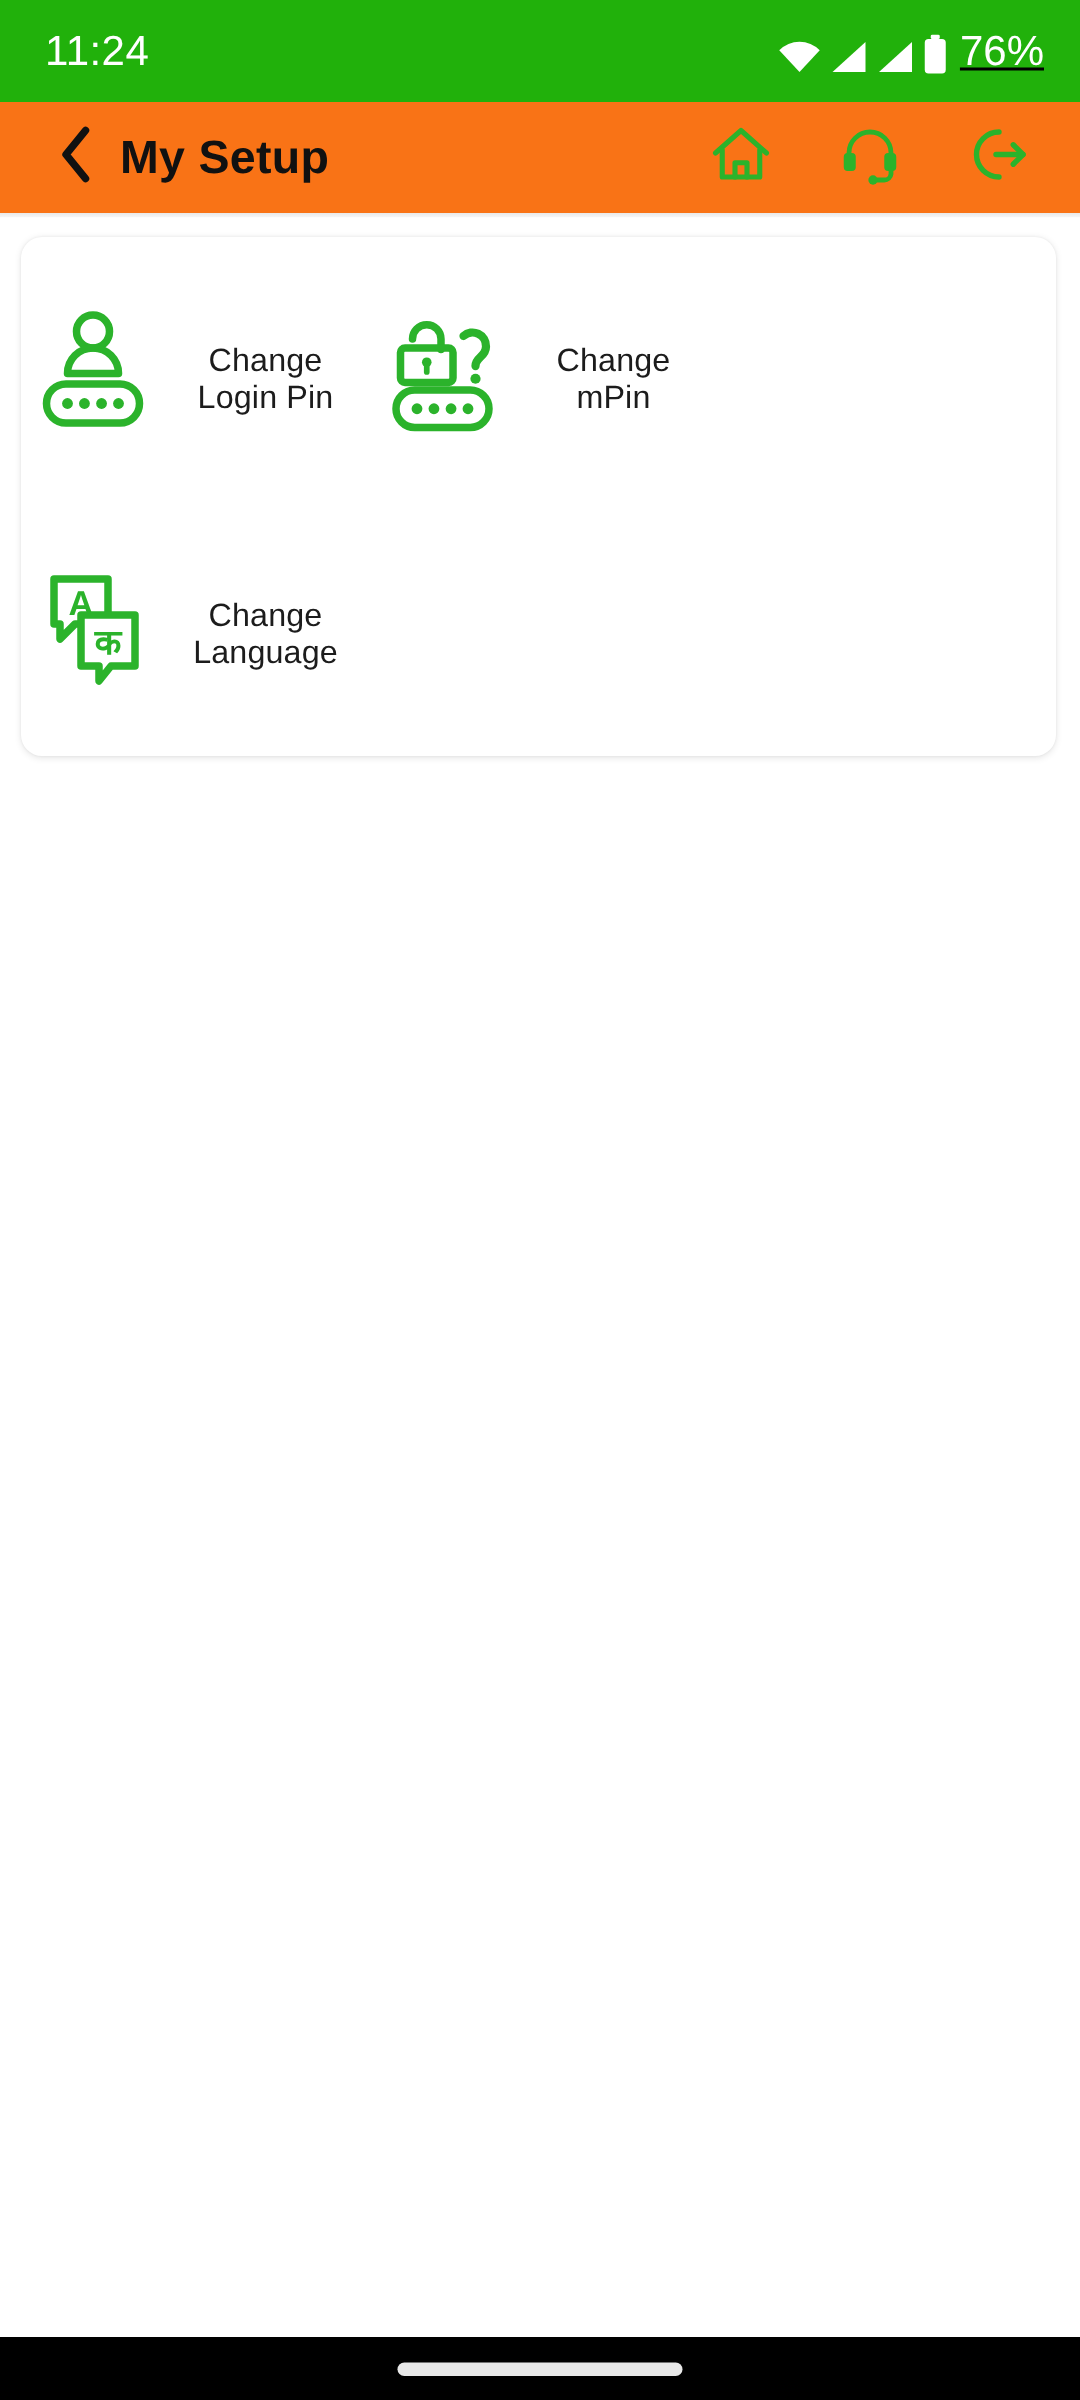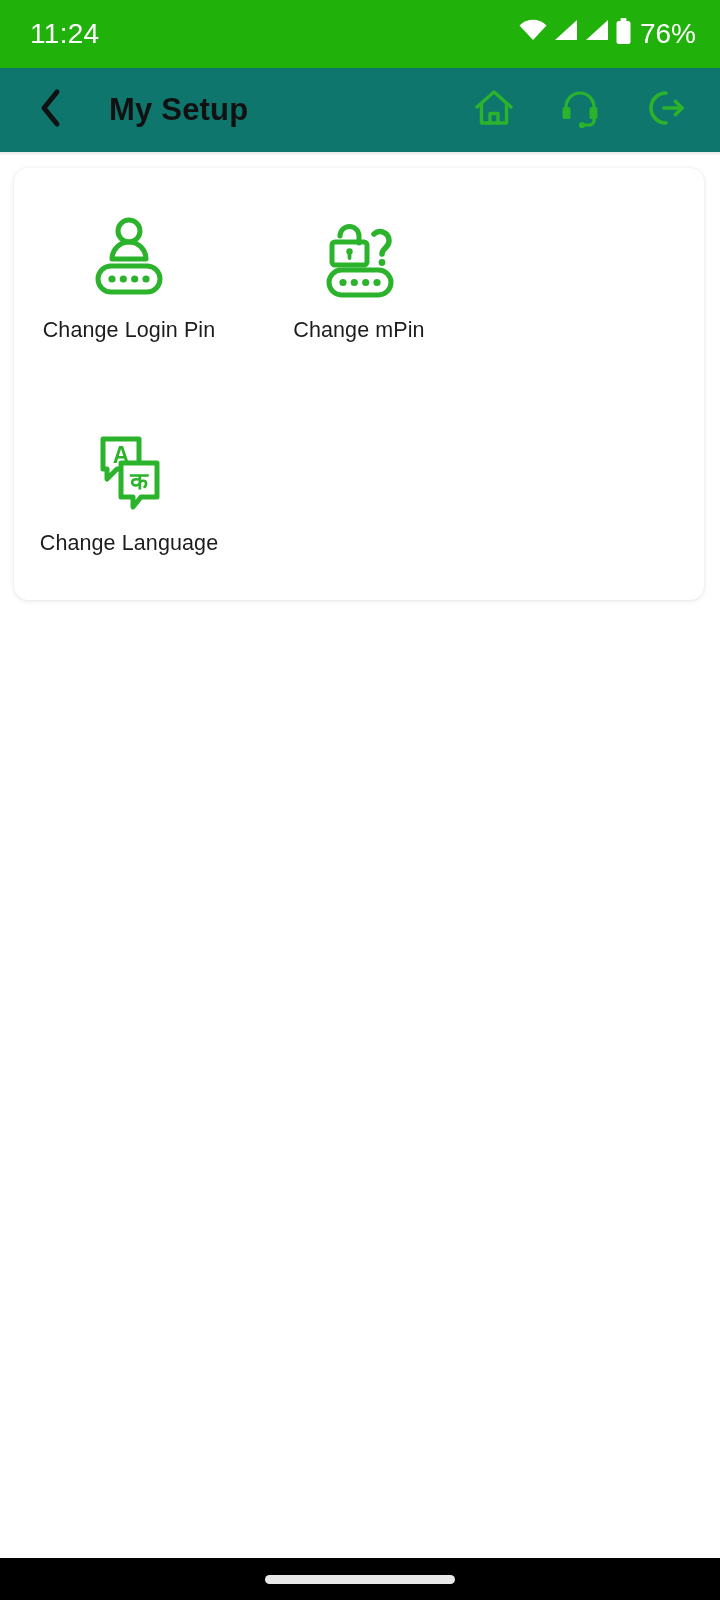--- a/index.html
+++ b/index.html
@@ -32,42 +32,42 @@
     flex: 0 0 auto;
   }
   .status-time {
     color: #ffffff;
     font-size: 28px;
     font-weight: 500;
     letter-spacing: 0.3px;
   }
   .status-icons {
     display: flex;
-    align-items: flex-start;
+    align-items: flex-end;
     gap: 5px;
+    text-decoration: underline;
   }
   .status-icons svg { display: block; }
   .battery-pct {
     color: #ffffff;
     font-size: 28px;
     font-weight: 500;
     margin-left: 3px;
   }
 
   
   .app-bar {
-    height: 84px;
-    background: #0f766e;
+    height: 74px;
+    background: #f97316;
     display: flex;
     align-items: center;
     padding: 0 30px 0 34px;
     flex: 0 0 auto;
     position: relative;
     z-index: 3;
-    gap: 29px;
   }
   .back-chevron {
     width: 34px;
     height: 46px;
     display: flex;
     align-items: center;
     justify-content: center;
     cursor: pointer;
   }
   .page-title {
@@ -115,21 +115,21 @@
 
   .grid-row {
     display: flex;
     align-items: flex-start;
   }
   .grid-row.row-2 { margin-top: 70px; }
 
   .tile {
     width: 33.3333%;
     display: flex;
-    flex-direction: column;
+    flex-direction: row;
     align-items: center;
     cursor: pointer;
     padding-top: 8px;
   }
   .tile.empty { cursor: default; }
 
   .tile-icon {
     height: 92px;
     display: flex;
     align-items: flex-end;

